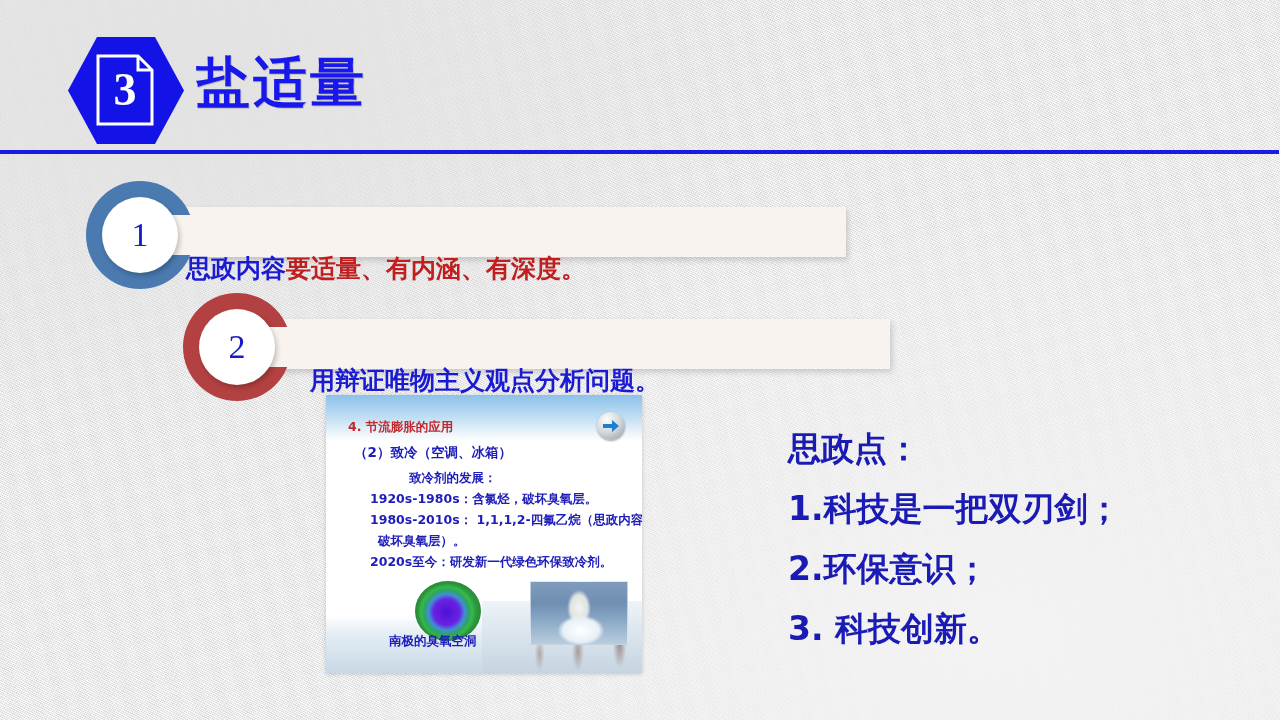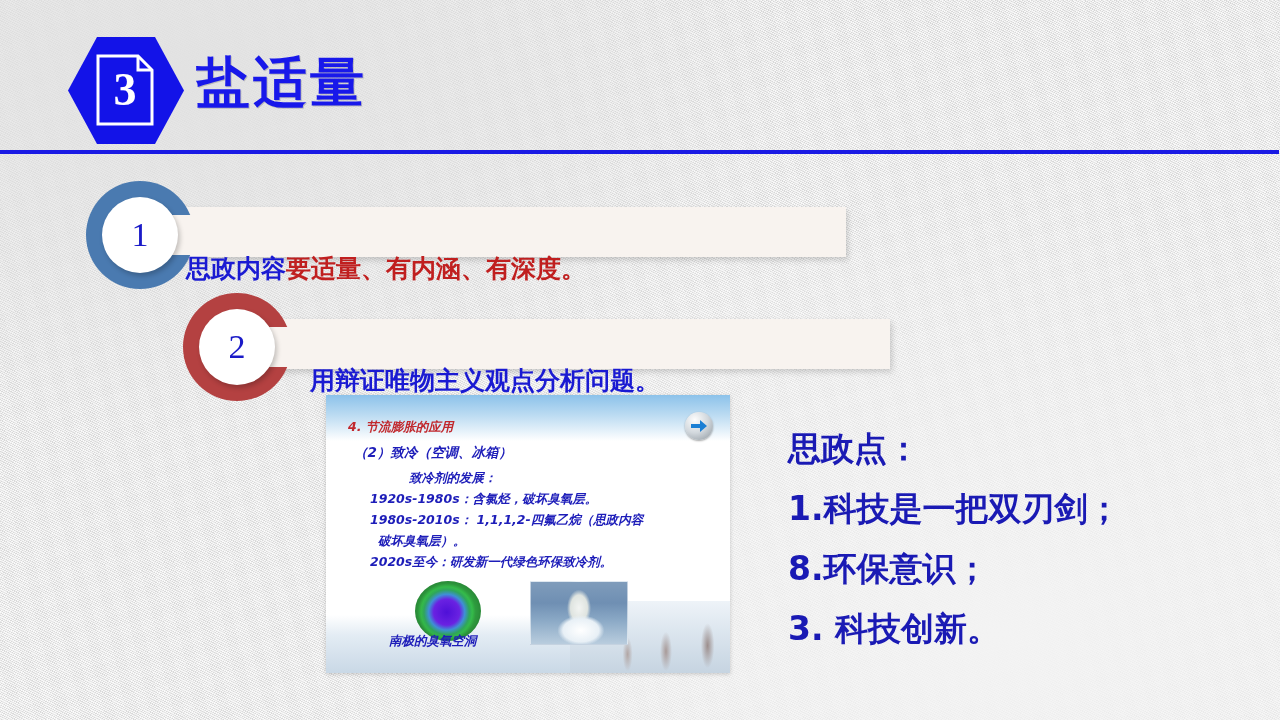--- a/index.html
+++ b/index.html
@@ -153,26 +153,25 @@
   
   #row2-ring  { left: 183px; top: 293px; }
   #row2-bar   { left: 265px; top: 319px; width: 625px; }
   #row2-text  { left: 310px; top: 324px; }
 
   
   #thumb {
     position: absolute;
     left: 326px;
     top: 395px;
-    width: 404px;
+    width: 316px;
     height: 278px;
     background: #ffffff;
     box-shadow: 0 1px 4px rgba(0,0,0,0.18);
     overflow: hidden;
-    font-style: italic;
   }
   #thumb-topband {
     position: absolute;
     left: 0; top: 0; width: 100%; height: 46px;
     background: linear-gradient(180deg, #8cc2ea 0%, #bddcf2 45%, #ffffff 100%);
   }
   #thumb-bottomband {
     position: absolute;
     left: 0; bottom: 0; width: 100%; height: 58px;
     background: linear-gradient(180deg, #ffffff 0%, #e3ecf4 35%, #c9d8e6 100%);
@@ -312,17 +311,17 @@
     <div class="tt" id="tt-l5">2020s至今：研发新一代绿色环保致冷剂。</div>
 
     <div id="ozone"></div>
     <div id="bear"></div>
     <div class="tt" id="tt-cap">南极的臭氧空洞</div>
   </div>
 
   <div id="notes">
     <div class="note">思政点：</div>
     <div class="note">1.科技是一把双刃剑；</div>
-    <div class="note">8.环保意识；</div>
+    <div class="note">2.环保意识；</div>
     <div class="note">3. 科技创新。</div>
   </div>
 
 </div>
 
 </body></html>

